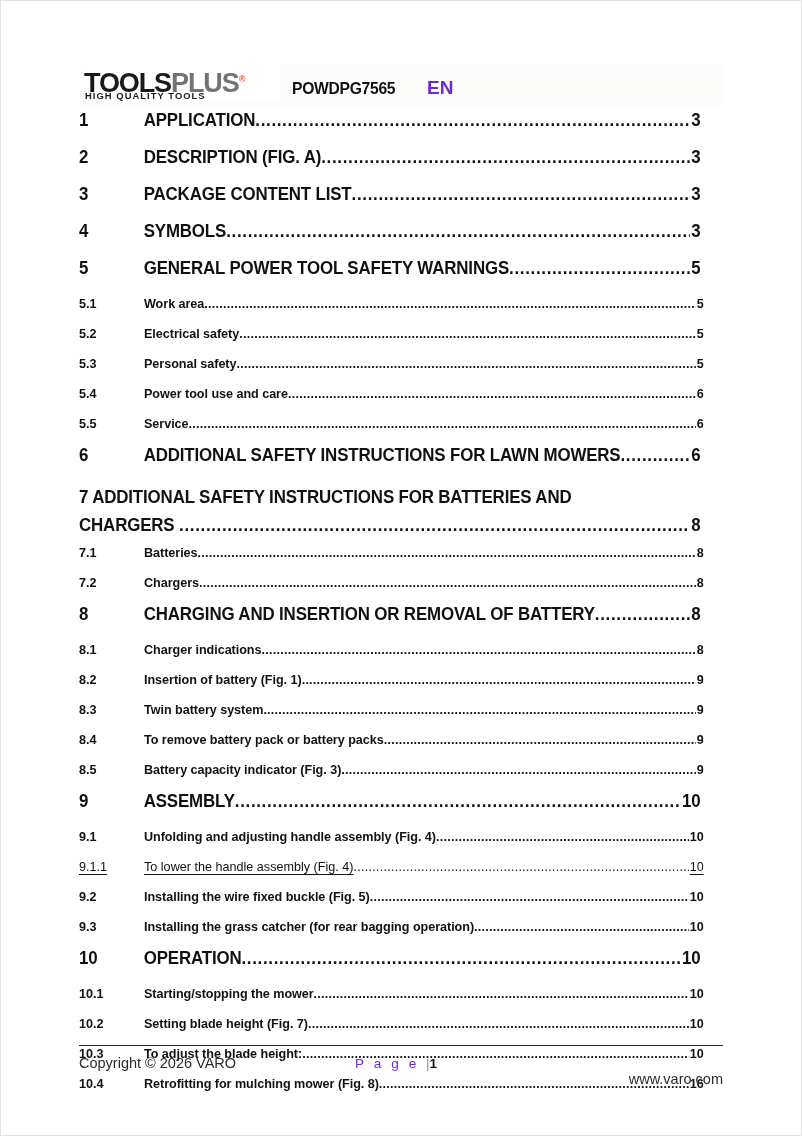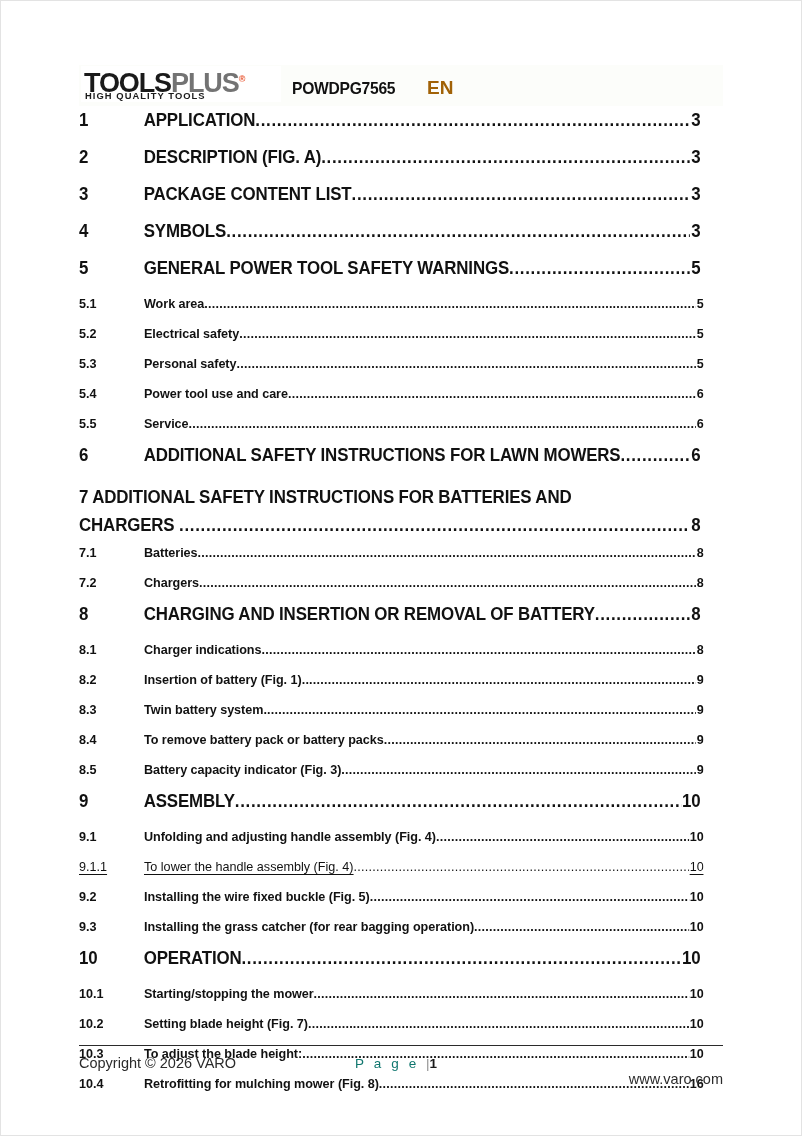--- a/index.html
+++ b/index.html
@@ -91,21 +91,21 @@
     white-space: nowrap;
   }
   .doc-lang {
     position: absolute;
     left: 348px;
     top: 12px;
     font-family: "Liberation Sans", sans-serif;
     font-weight: bold;
     font-size: 19px;
     line-height: 21px;
-    color: #a16207;
+    color: #6d28d9;
     white-space: nowrap;
   }
 
   
   .toc {
     position: absolute;
     left: 0;
     top: 110px;
     width: 644px;
   }
@@ -230,21 +230,21 @@
     top: 0;
     white-space: nowrap;
   }
   .footer-center {
     position: absolute;
     left: 276px;
     top: 0;
     white-space: nowrap;
   }
   .pg-word {
-    color: #0f766e;
+    color: #6d28d9;
     letter-spacing: 3.1px;
     font-size: 13.5px;
   }
   .pg-sep { color: #8d8d8d; font-size: 13.5px; }
   .pg-num { color: #1a1a1a; font-weight: bold; font-size: 13.5px; }
   .footer-right {
     position: absolute;
     right: 0;
     top: 16px;
     white-space: nowrap;

